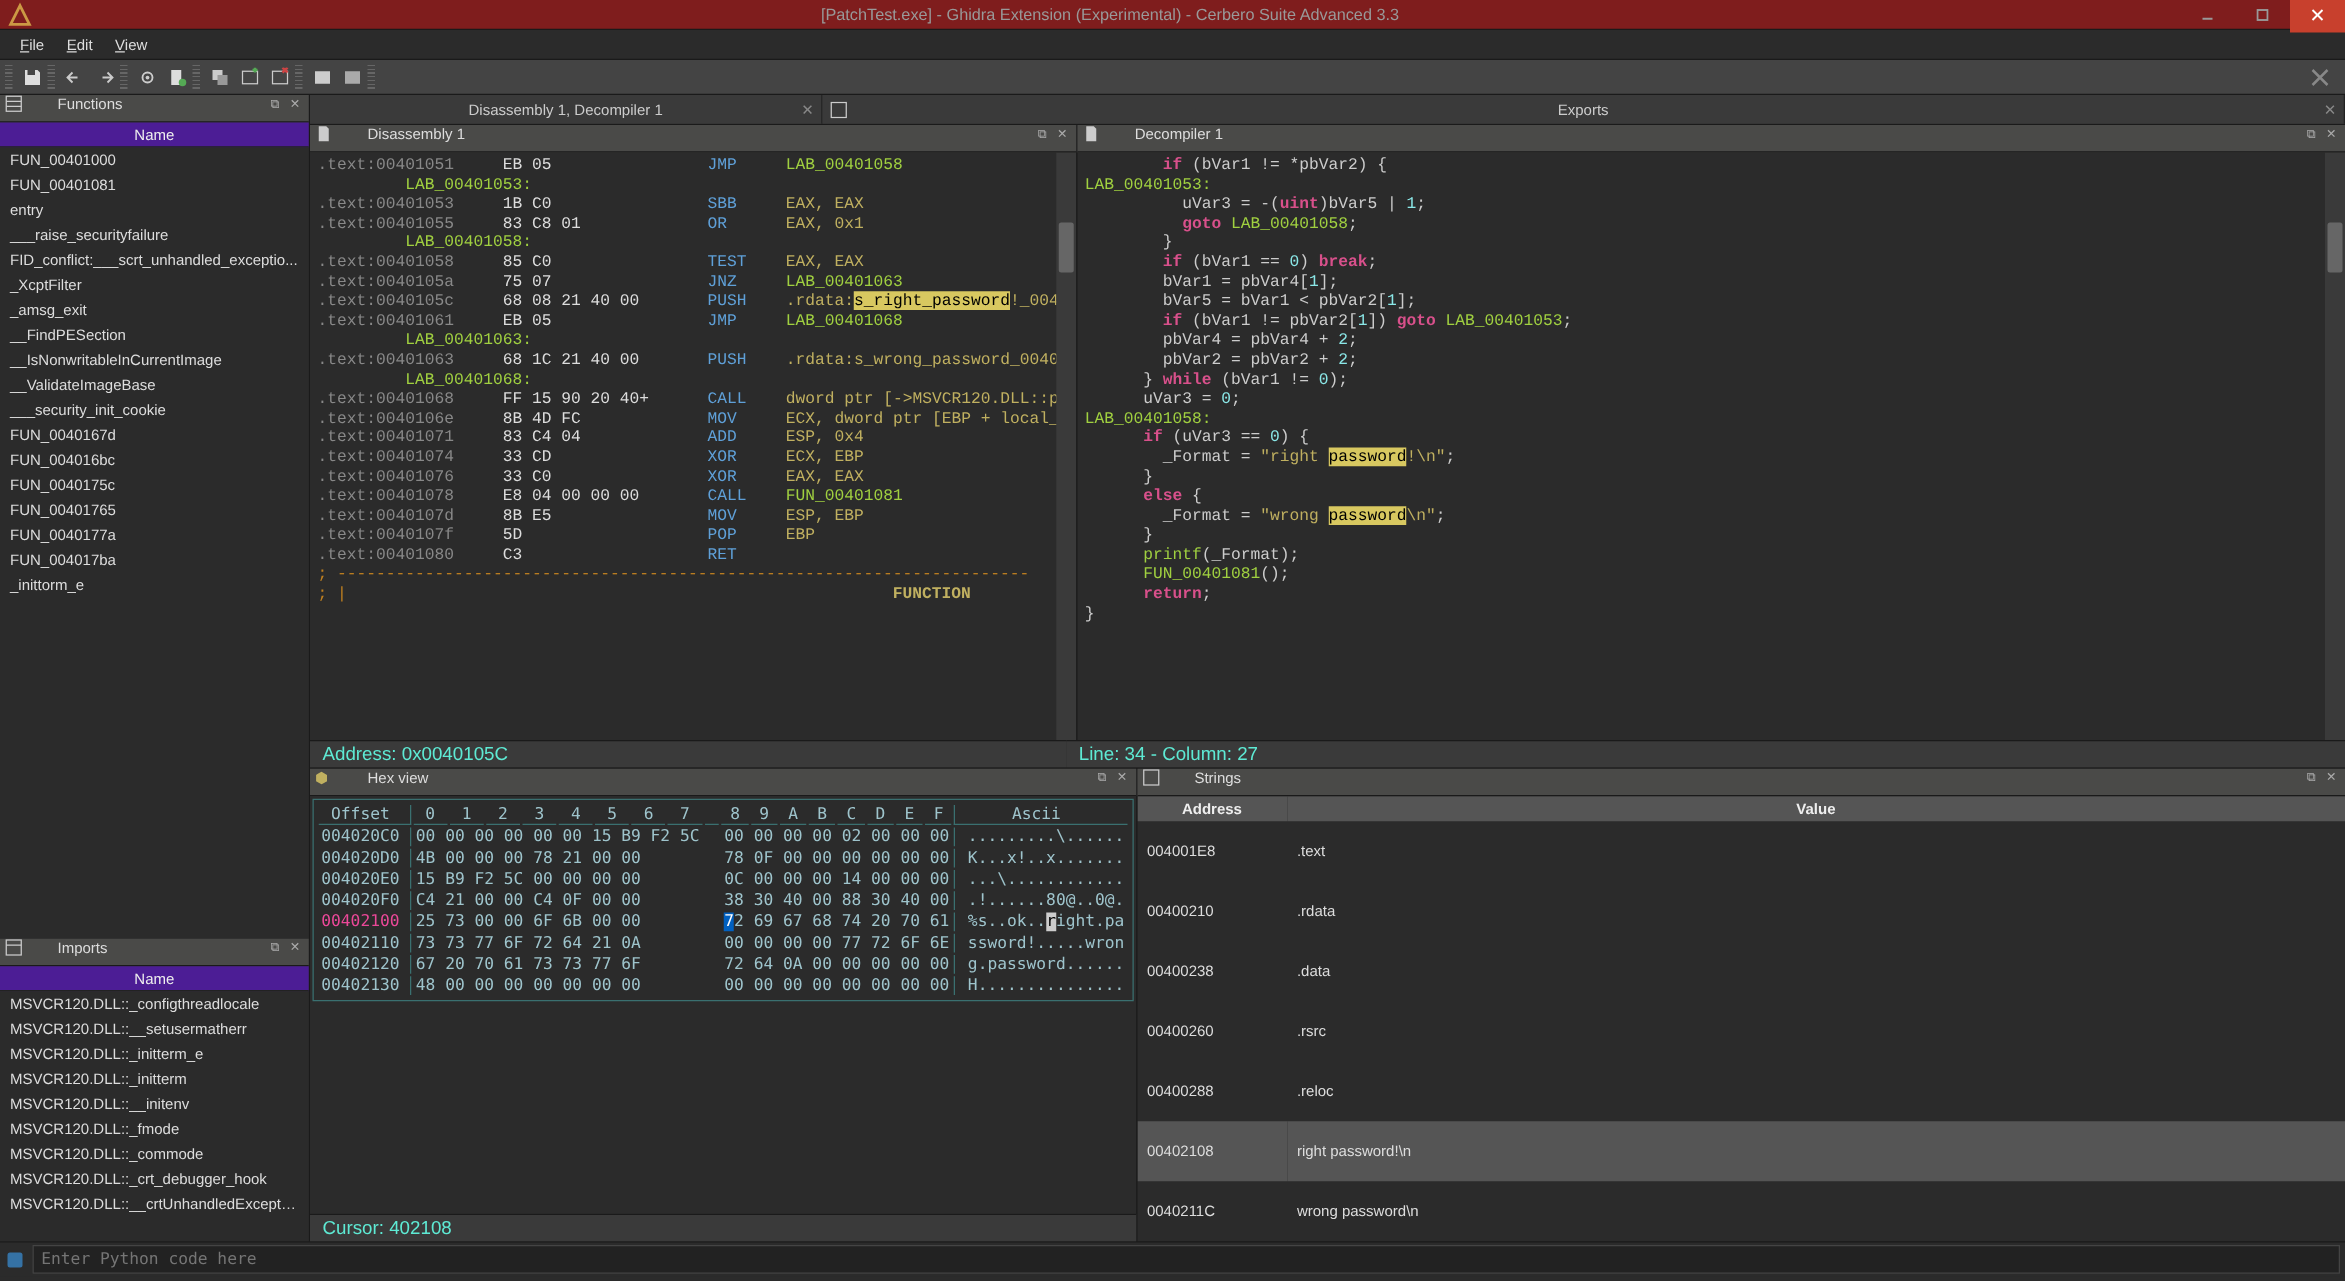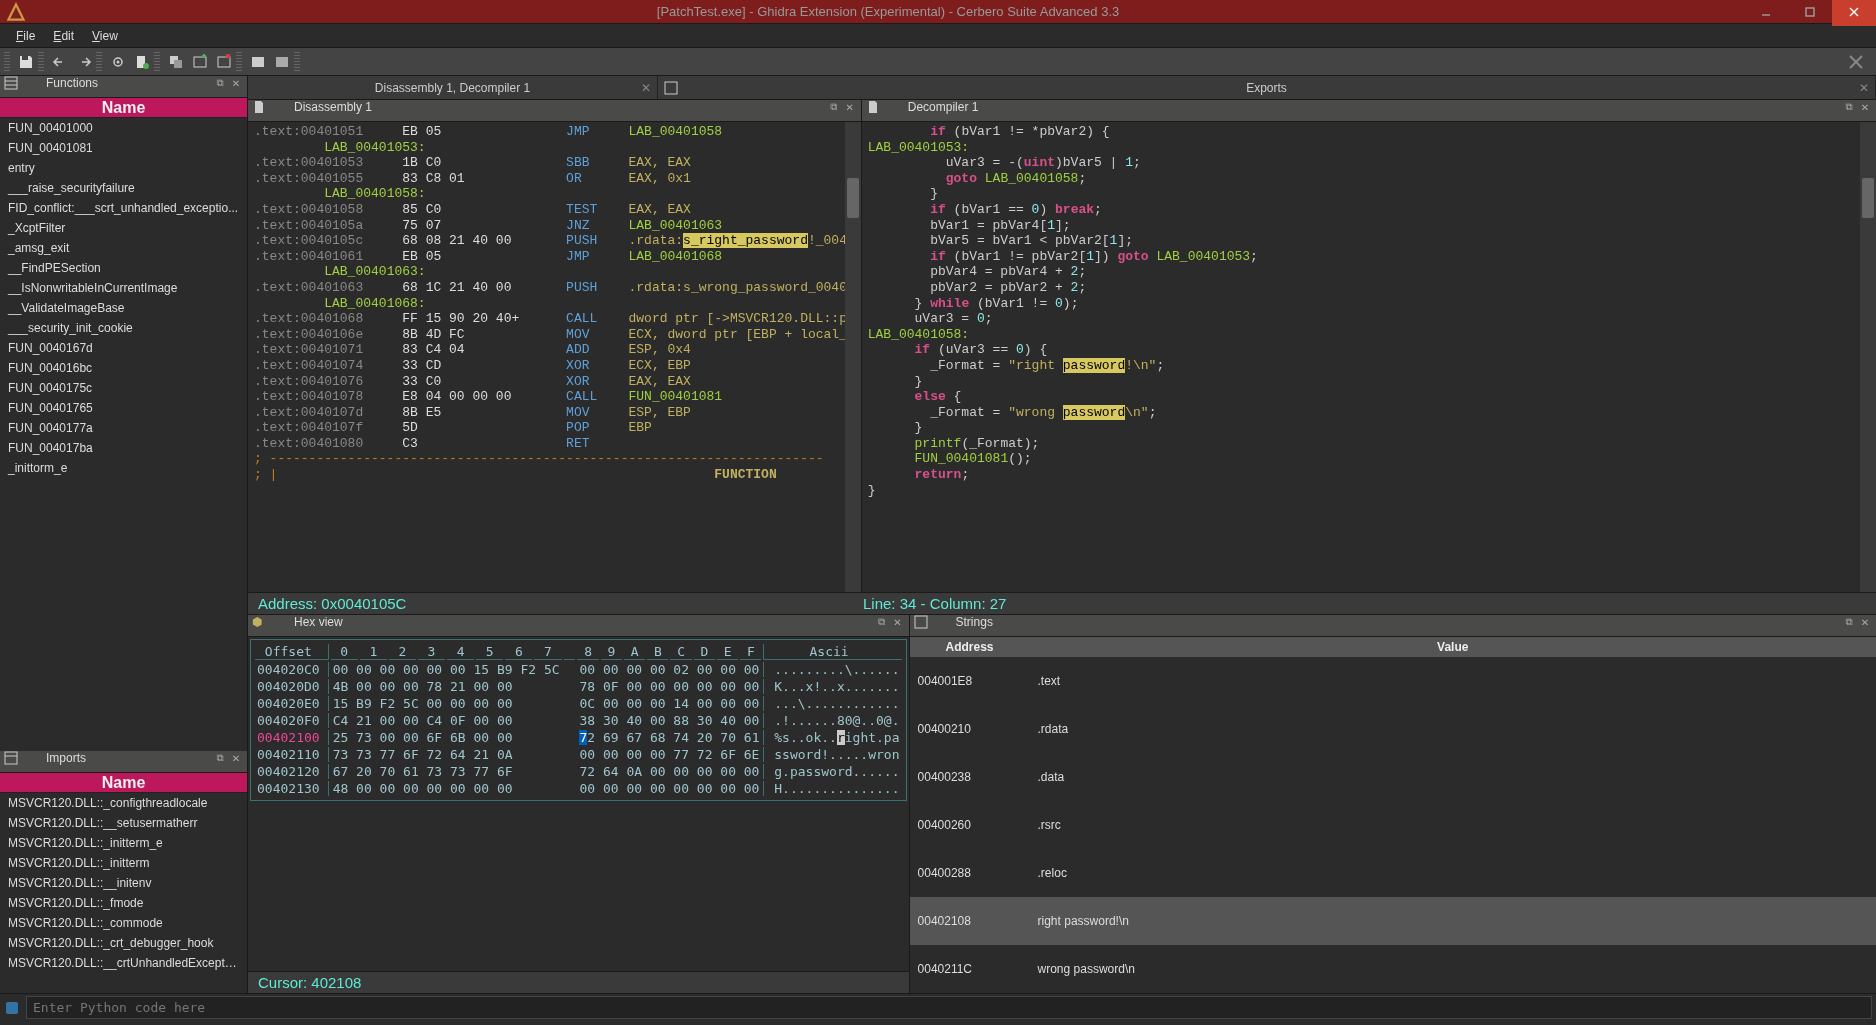--- a/index.html
+++ b/index.html
@@ -30,21 +30,21 @@
 .main { display: flex; height: calc(100vh - 28px - 24px - 28px - 28px); }
 .left-col { width: 248px; display: flex; flex-direction: column; border-right: 1px solid #1a1a1a; }
 .center-col { flex: 1; display: flex; flex-direction: column; }
 
 .panel-header { height: 22px; background: #4a4a48; display: flex; align-items: flex-start; padding: 0 4px; color: #ddd; border-bottom: 1px solid #1a1a1a; gap: 24px; }
 .panel-header .ph-icon { width: 14px; height: 14px; margin-right: 4px; display: inline-flex; }
 .panel-header .ph-title { flex: 1; font-size: 12px; }
 .panel-header .ph-btns { display: flex; gap: 2px; }
 .panel-header .ph-btn { width: 14px; height: 14px; color: #aaa; font-size: 10px; display: flex; align-items: center; justify-content: center; }
 
-.table-header { height: 20px; background: #be185d; display: flex; align-items: center; justify-content: center; color: #eee; font-weight: bold; border-bottom: 1px solid #222; font-size: 16px; }
+.table-header { height: 20px; background: #4c1d95; display: flex; align-items: center; justify-content: center; color: #eee; font-weight: normal; border-bottom: 1px solid #222; font-size: 12px; }
 .list { overflow-y: auto; background: #2b2b2b; }
 .list-item { padding: 3px 8px; color: #ddd; white-space: nowrap; overflow: hidden; text-overflow: ellipsis; cursor: pointer; font-size: 12px; }
 
 
 .center-tabs { height: 24px; background: #2f2f2f; display: flex; border-bottom: 1px solid #1a1a1a; }
 .ctab { flex: 1; display: flex; align-items: center; justify-content: center; color: #ccc; position: relative; border-right: 1px solid #222; background: #3a3a3a; }
 .ctab .icon-l { position: absolute; left: 6px; width: 14px; height: 14px; }
 .ctab .icon-r { position: absolute; right: 6px; color: #888; }
 
 .editor-row { flex: 1; display: flex; min-height: 0; }

